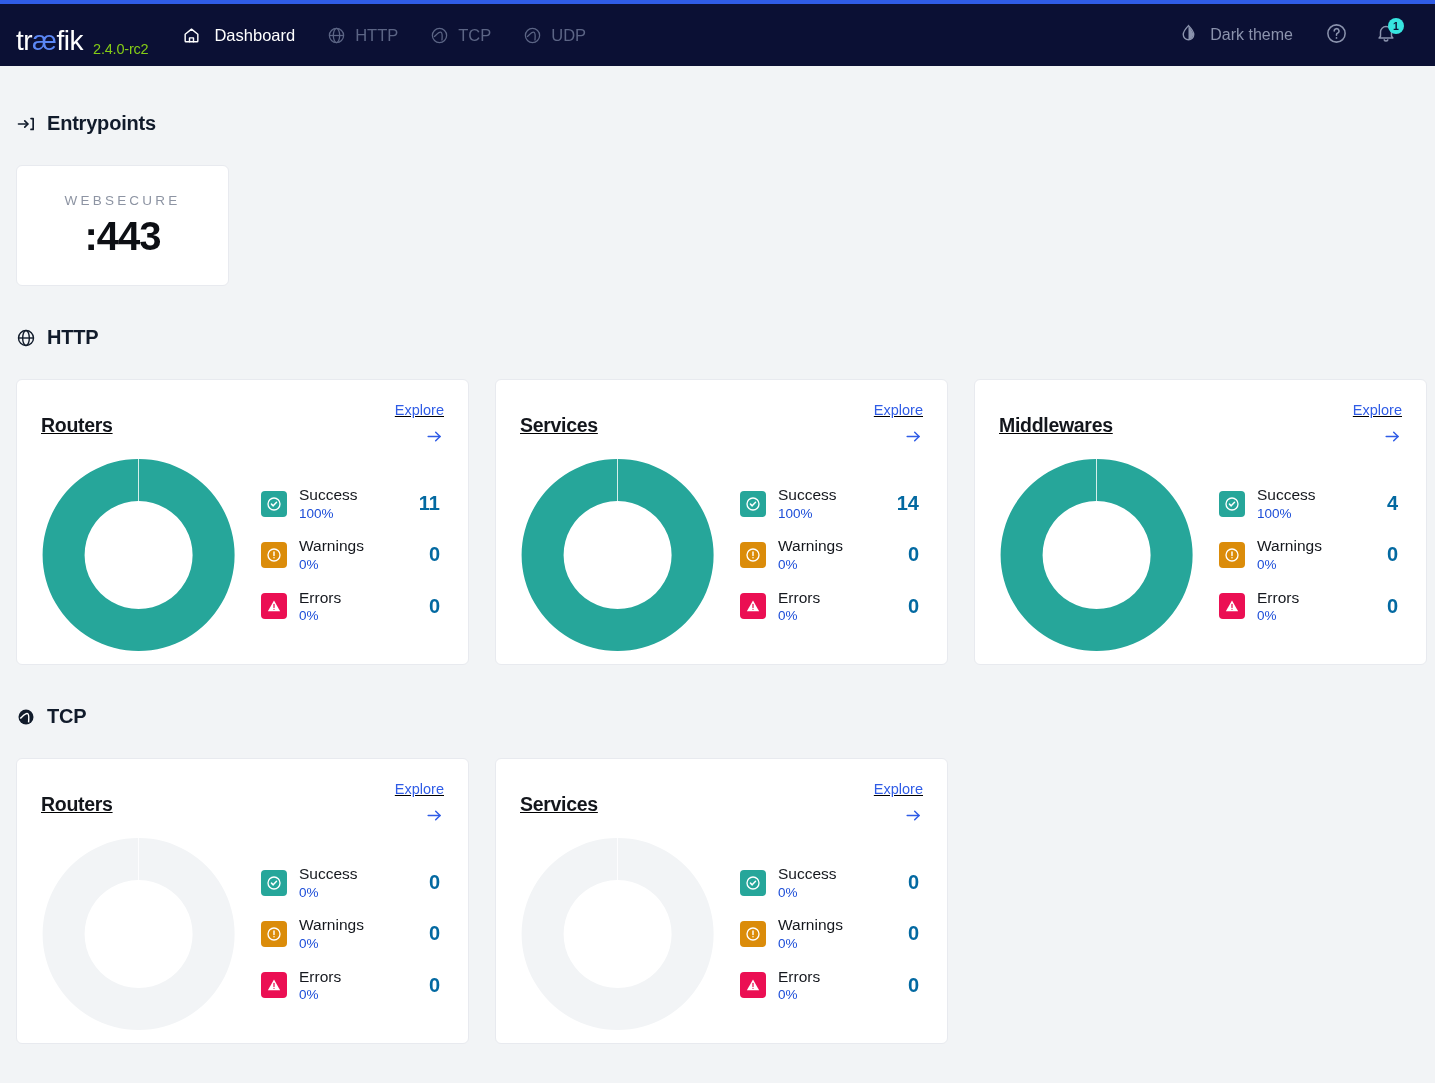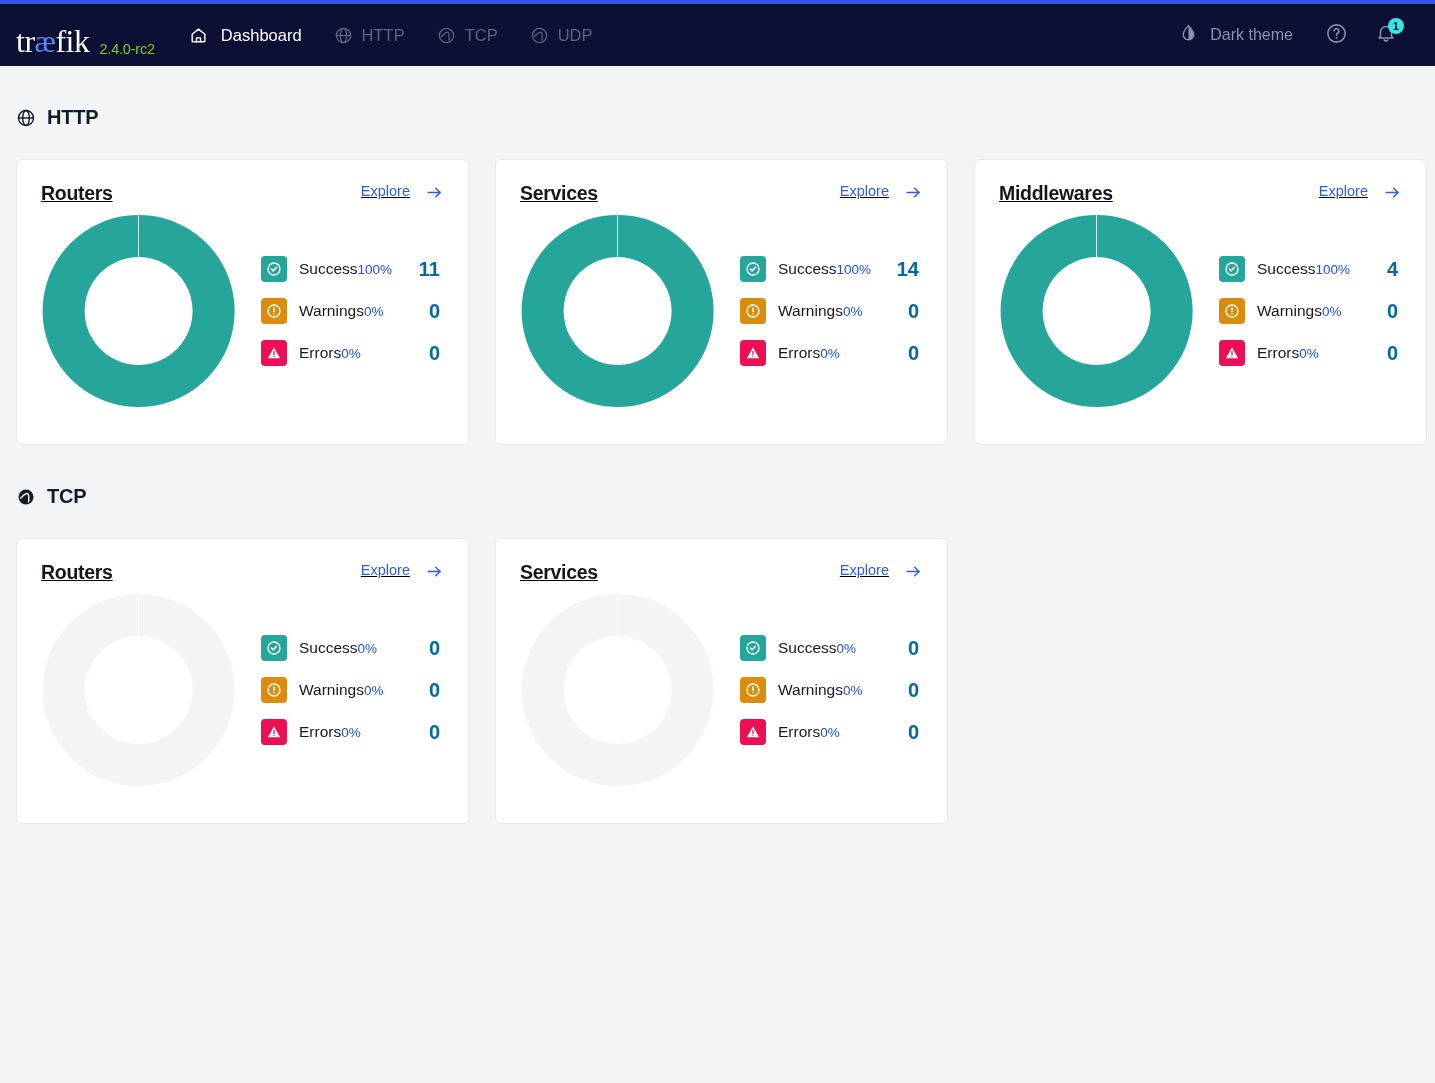--- a/index.html
+++ b/index.html
@@ -22,26 +22,26 @@
   .header {
     height: 62px;
     background: #0b1034;
     display: flex;
     align-items: center;
     padding: 0 14px 0 16px;
     position: relative;
   }
 
   .logo {
-    font-size: 32px;
+    font-size: 28px;
     font-weight: 500;
     color: #ffffff;
     letter-spacing: -0.5px;
     line-height: 1;
-    font-family: Liberation Serif, serif;
+    font-family: Liberation Sans, sans-serif;
     margin-top: 12px;
   }
   .logo .ae { color: #5b87f5; }
 
   .version {
     color: #84cc16;
     font-size: 14.5px;
     margin-left: 10px;
     letter-spacing: -0.2px;
     margin-top: 28px;
@@ -188,26 +188,27 @@
     text-decoration: underline;
   }
   .card-title {
     font-size: 19.5px;
     font-weight: 700;
     color: #13161c;
     letter-spacing: -0.3px;
   }
   .explore {
     display: flex;
-    align-items: flex-start;
-    gap: 15px;
+    align-items: flex-end;
+    gap: 9px;
     color: #2f5ce6;
     font-size: 14.5px;
     cursor: pointer;
     font-weight: 400;
+    flex-direction: column;
   }
 
   .card-body {
     display: flex;
     align-items: center;
     margin-top: 8px;
   }
 
   .donut { width: 196px; height: 196px; flex: 0 0 196px; }
 
@@ -230,21 +231,21 @@
     width: 26px;
     height: 26px;
     border-radius: 4px;
     flex: 0 0 26px;
     display: flex;
     align-items: center;
     justify-content: center;
   }
   .stat-ico svg { display: block; }
 
-  .stat-text { display: flex; flex-direction: row; line-height: 1.15; }
+  .stat-text { display: flex; flex-direction: column; line-height: 1.15; }
   .stat-label { font-size: 15.5px; color: #15181e; }
   .stat-pct { font-size: 13.5px; color: #1d4ed8; margin-top: 2px; }
 
   .stat-val {
     margin-left: auto;
     font-size: 20px;
     font-weight: 700;
     color: #0369a1;
   }
 </style>
@@ -331,20 +332,38 @@
         </svg>
       </span>
       <span class="badge">1</span>
     </div>
 
   </div>
 </div>
 
 <div class="page">
 
+  <div class="ep-wrap">
+    <div class="section-title">
+      <span>
+        <svg width="20" height="20" viewBox="0 0 24 24" fill="none" stroke="#111b2b" stroke-width="2" stroke-linecap="round" stroke-linejoin="round">
+          <path d="M3 12h11"></path>
+          <path d="M10.5 8.2 14.3 12l-3.8 3.8"></path>
+          <path d="M18 5.5h2.6v13H18"></path>
+        </svg>
+      </span>
+      <span>Entrypoints</span>
+    </div>
+    <div class="ep-cards">
+      <div class="ep-card">
+        <div class="ep-name">WEBSECURE</div>
+        <div class="ep-port">:443</div>
+      </div>
+    </div>
+  </div>
 
   <div id="sections-host">
   <div class="sec">
     <div class="section-title">
       <span>
             <svg width="20" height="20" viewBox="0 0 24 24" fill="none" stroke="#111b2b" stroke-width="1.7">
               <circle cx="12" cy="12" r="9"></circle>
               <ellipse cx="12" cy="12" rx="4" ry="9"></ellipse>
               <path d="M3 12h18"></path>
             </svg>

